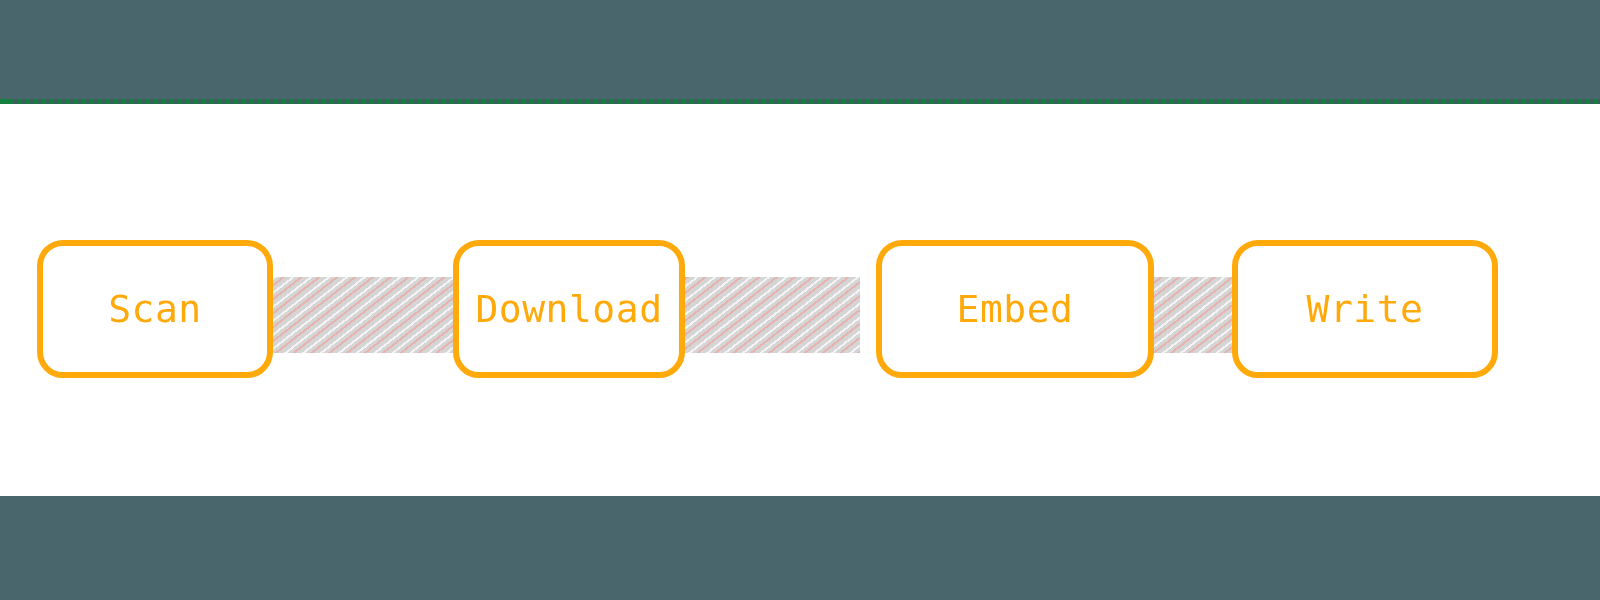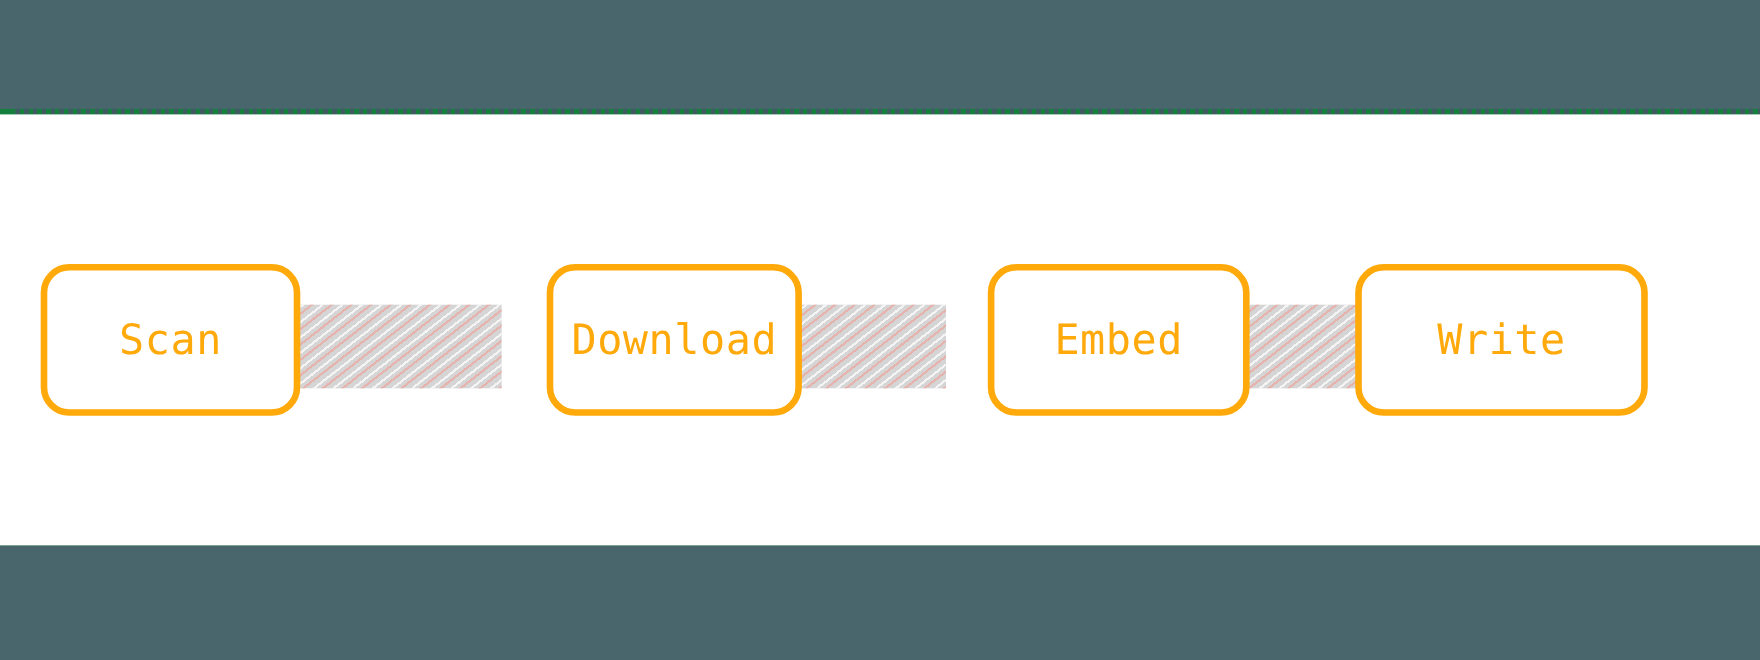--- a/index.html
+++ b/index.html
@@ -86,22 +86,22 @@
     height: 138px;
     box-sizing: border-box;
     background: #ffffff;
     border: 6px solid #ffa90a;
     border-radius: 26px;
     display: flex;
     align-items: center;
     justify-content: center;
   }
   #step-node-0 { left: 37px;   width: 236px; }
-  #step-node-1 { left: 453px;  width: 232px; margin-left: 44px; }
-  #step-node-2 { left: 898px;  width: 238px; border-radius: 26px; }
+  #step-node-1 { left: 453px;  width: 232px; }
+  #step-node-2 { left: 876px;  width: 278px; border-radius: 26px; }
   #step-node-3 { left: 1232px; width: 266px; }
 
   .step-label {
     color: #ffa90a;
     font-family: "DejaVu Sans Mono", monospace;
     font-size: 38px;
     font-weight: 400;
     letter-spacing: 0.5px;
     line-height: 1;
     white-space: nowrap;

